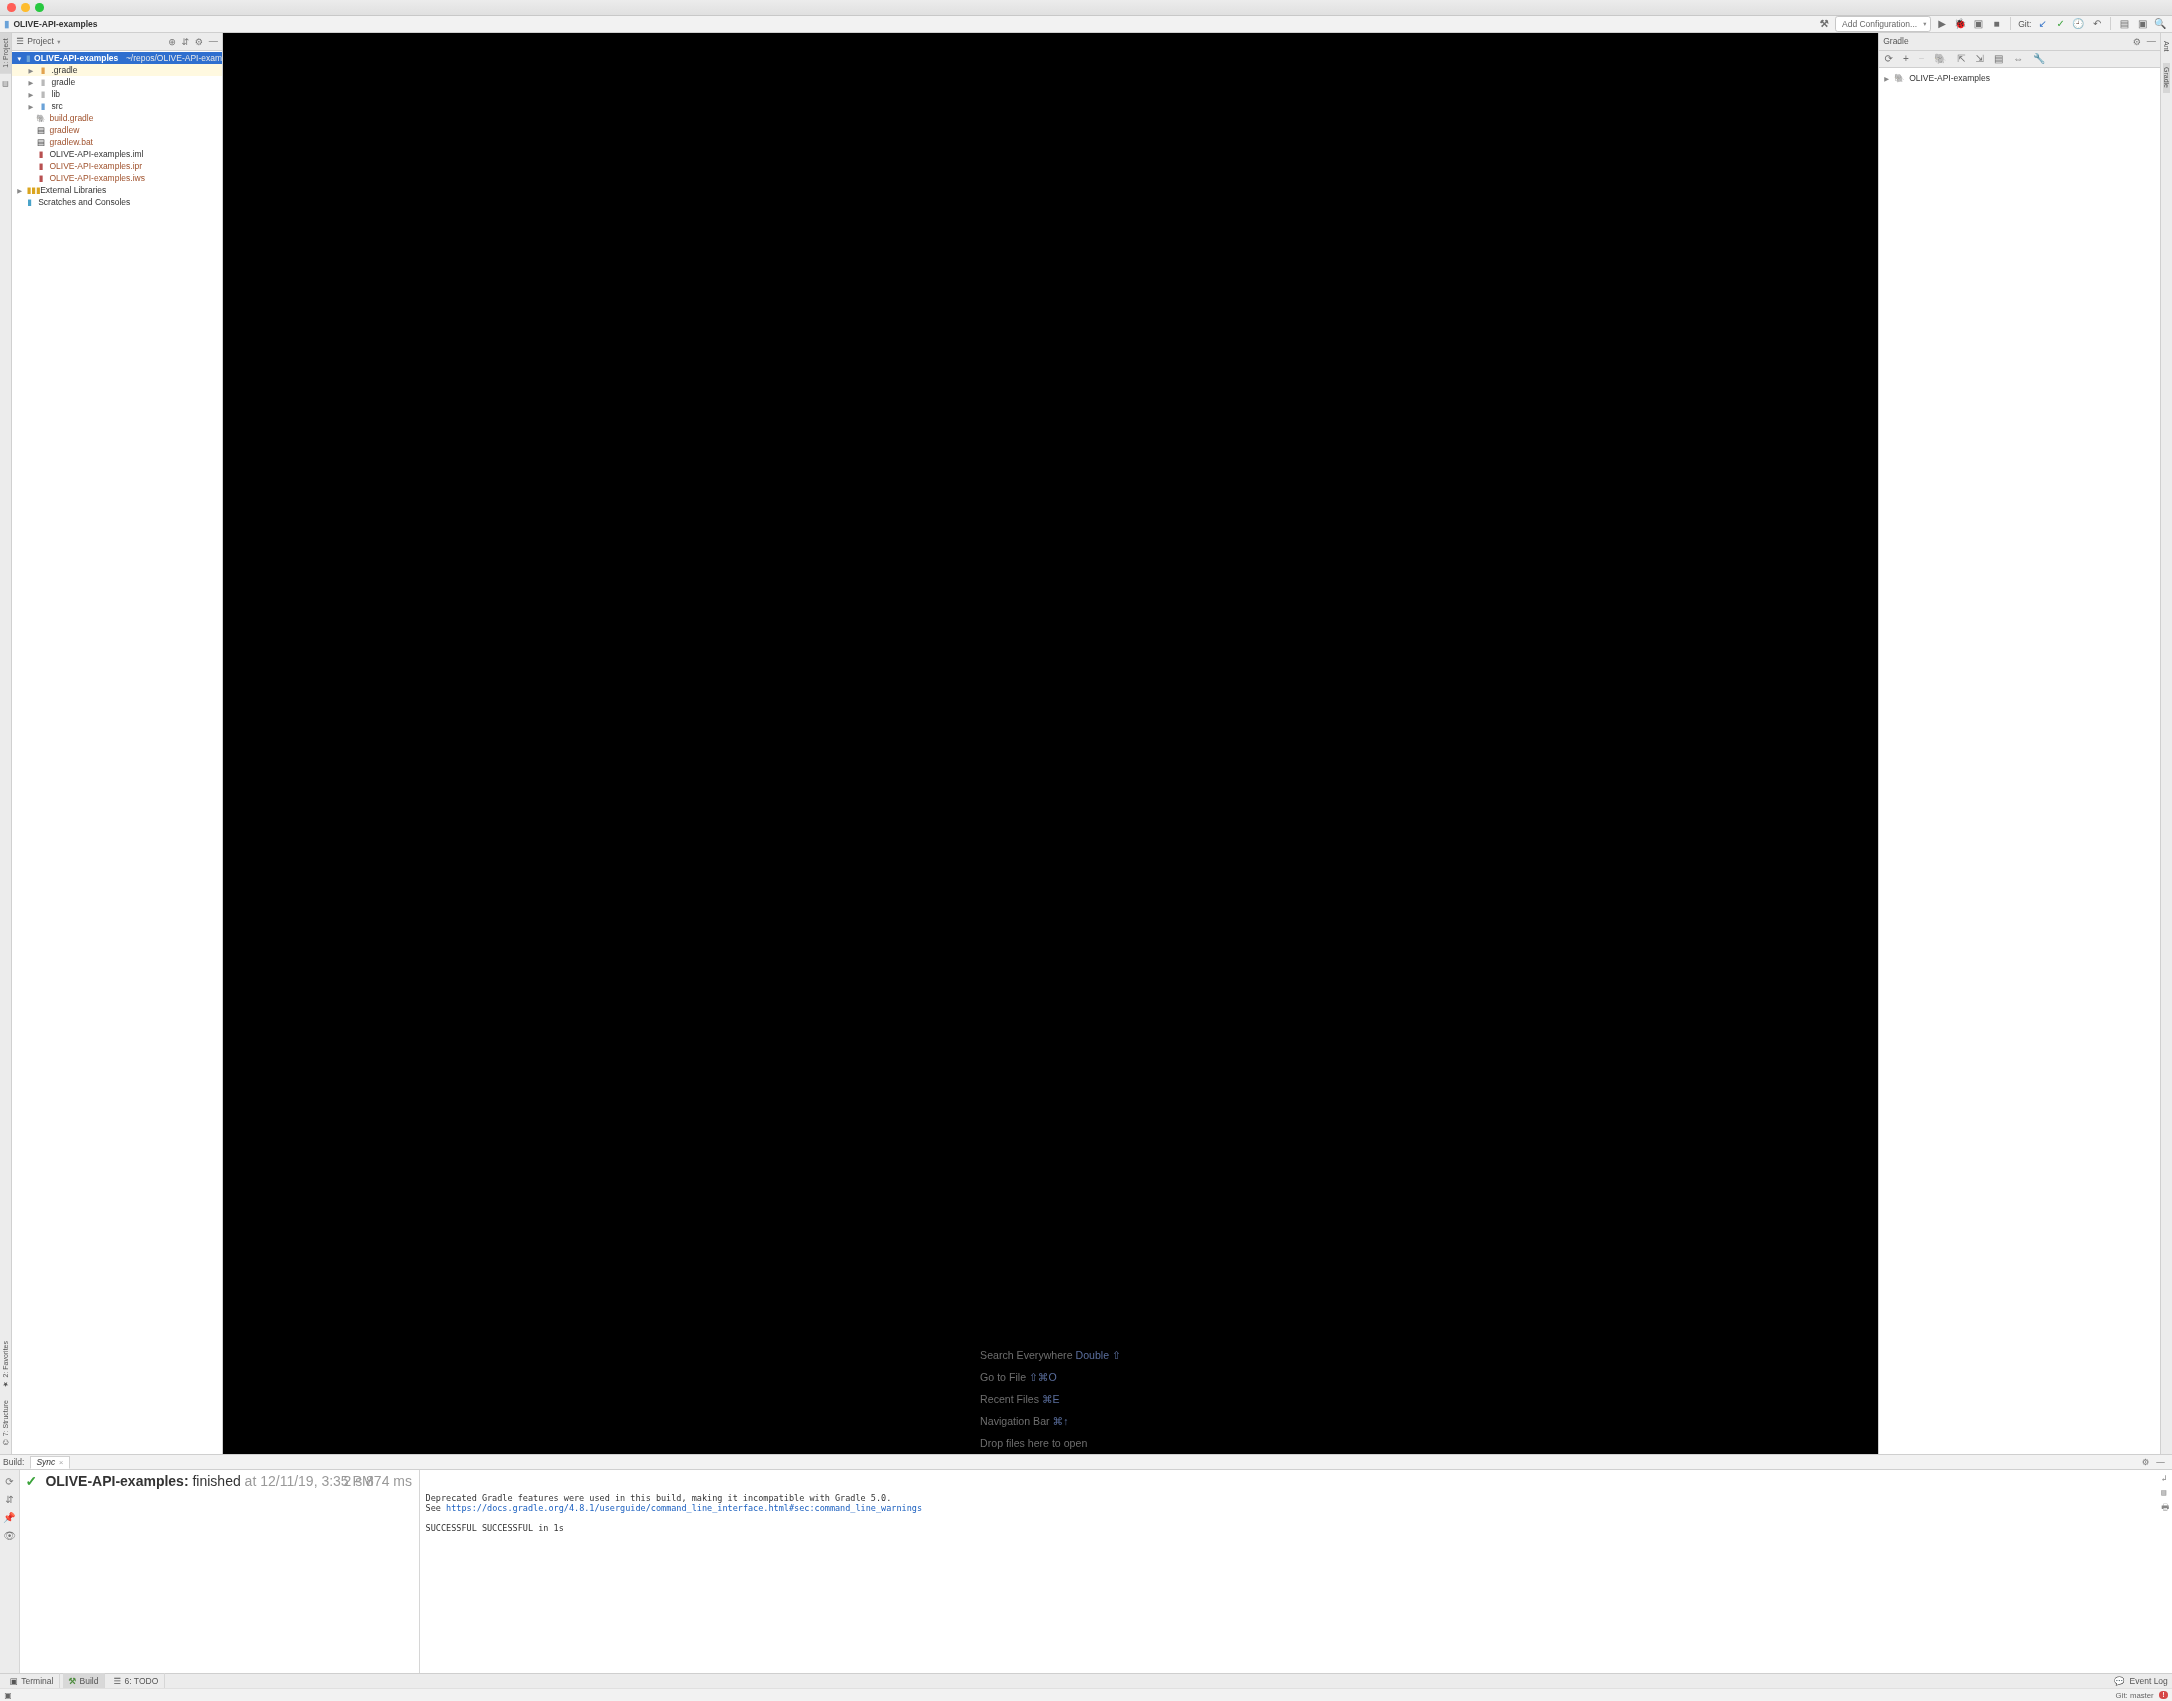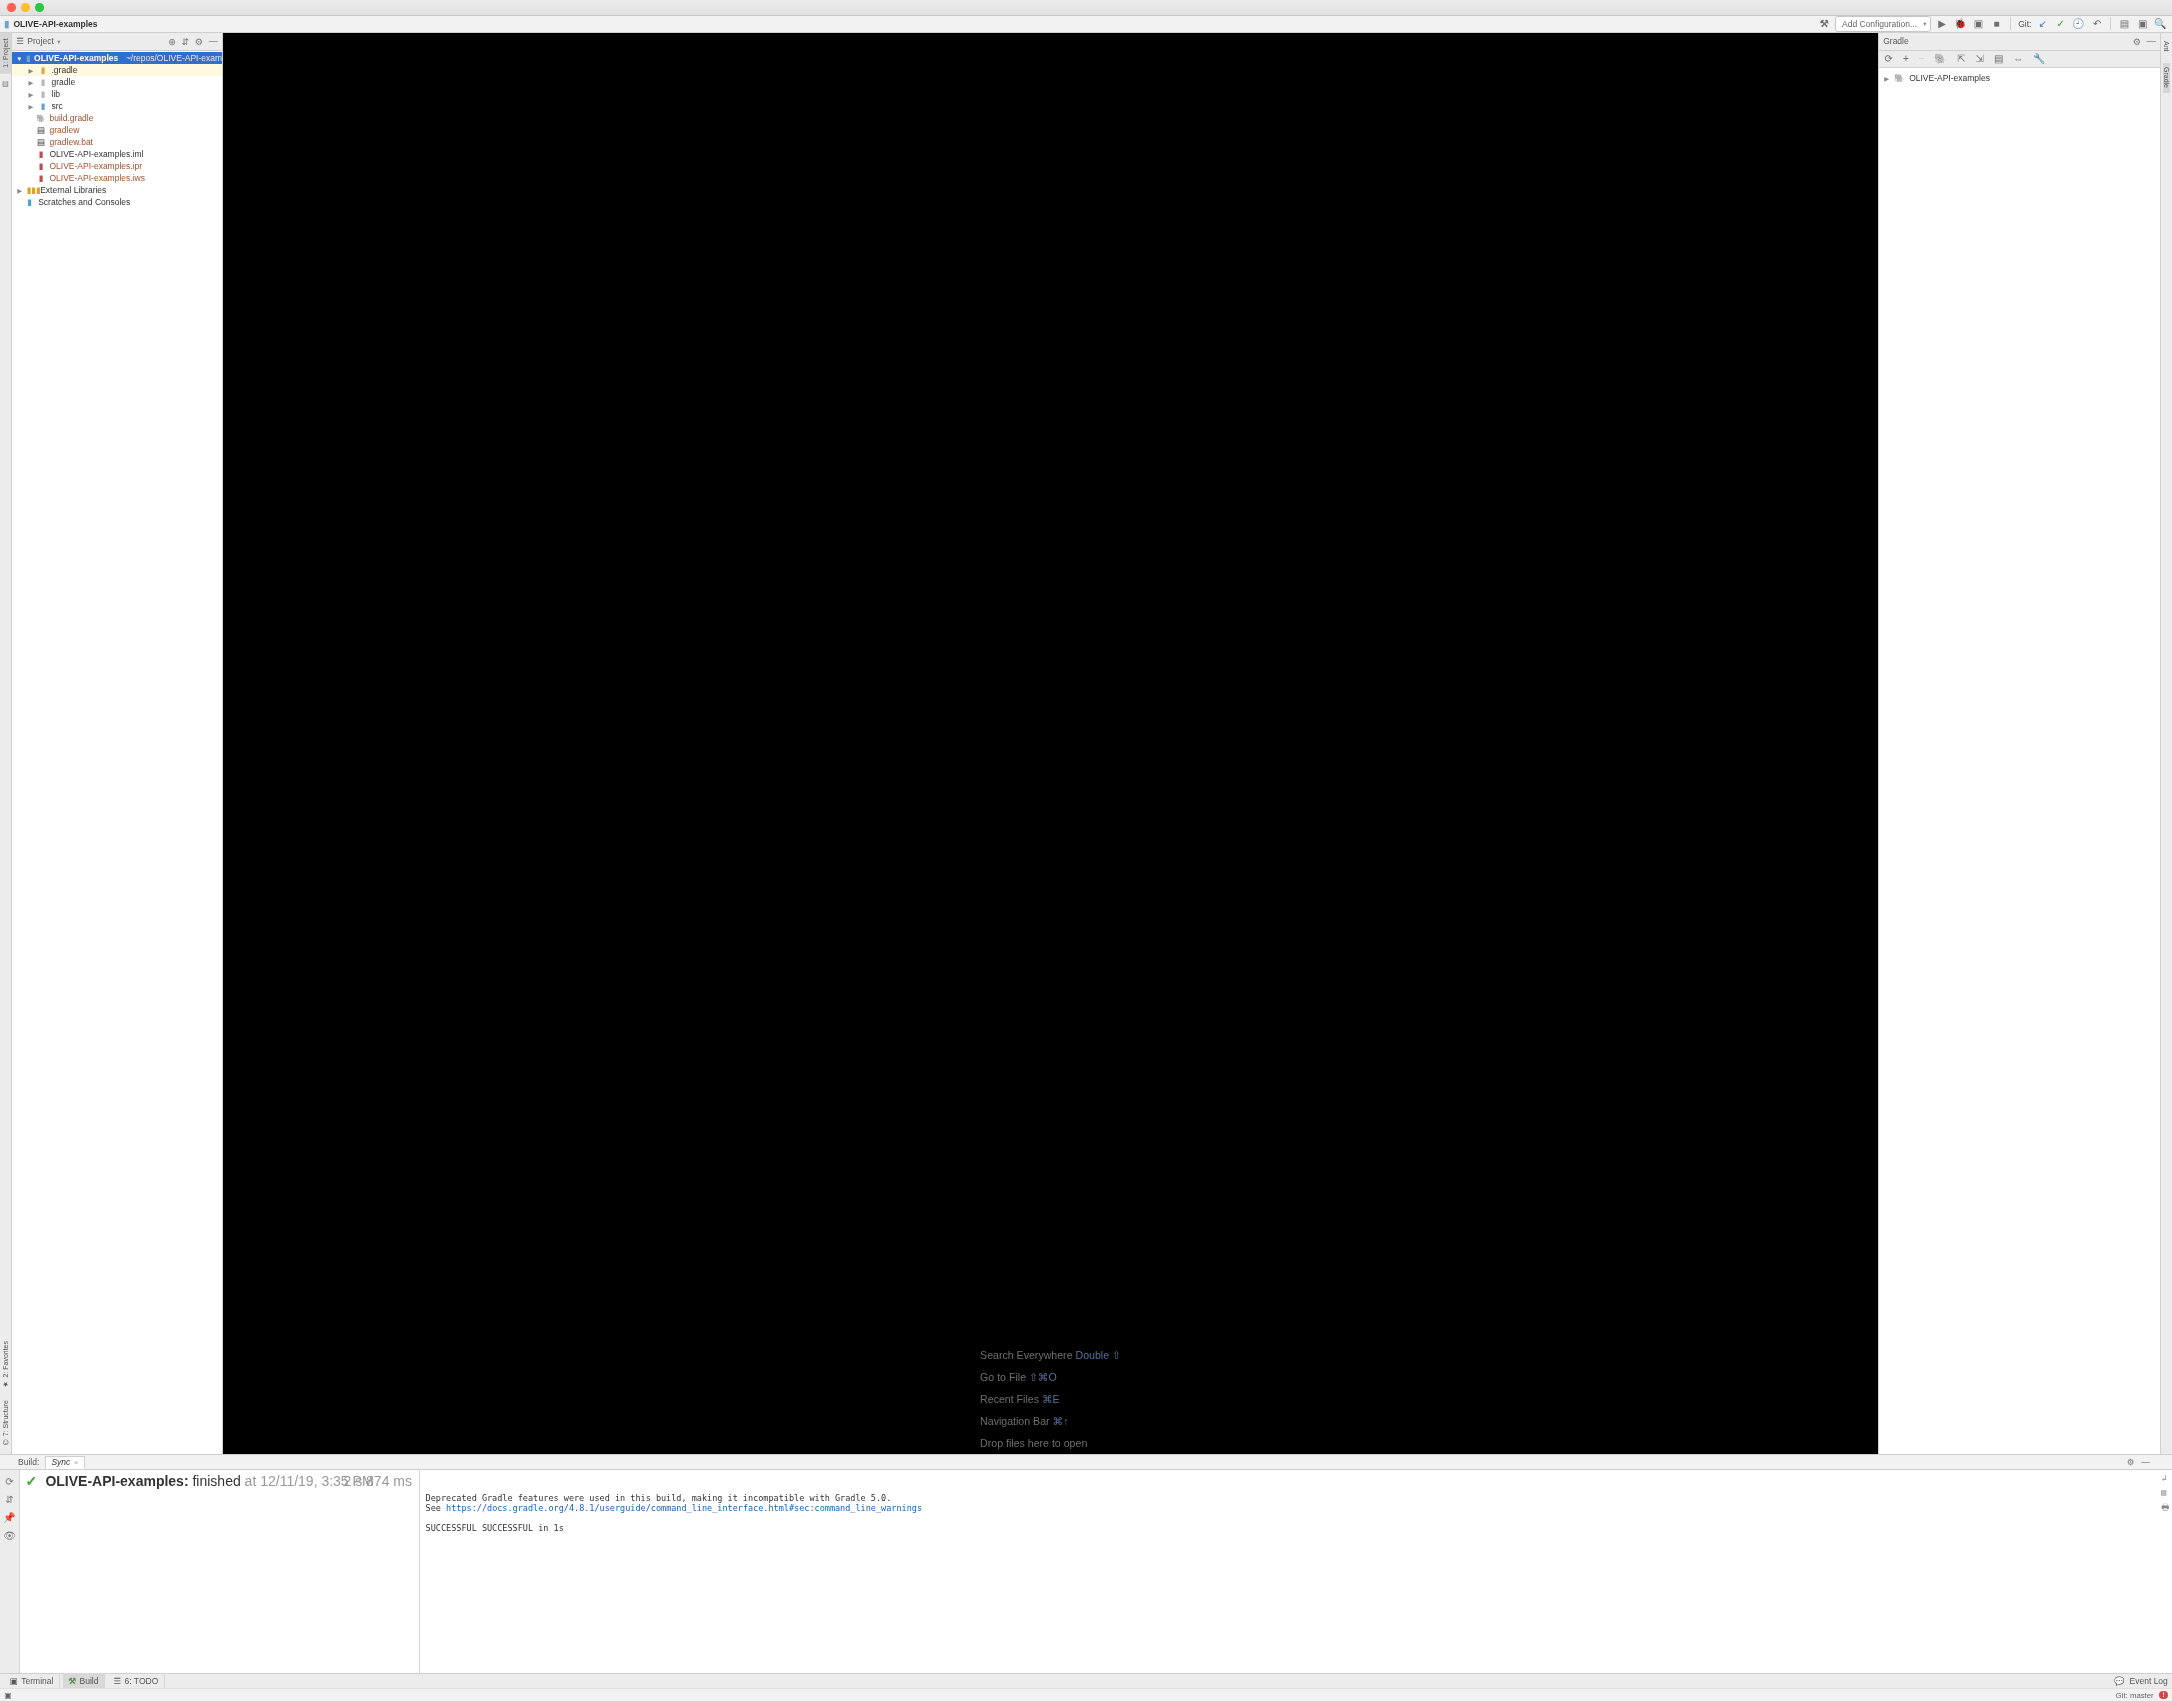--- a/index.html
+++ b/index.html
@@ -120,21 +120,21 @@
   .gradle-row { display:flex; align-items:center; gap:4.2px; font-size:8.5px; height:12px;}
   .gradle-row .arrow { color:#888;}
 
   
   .build-area {
     height:219px; border-top:0.7px solid #cfcfcf; background:#fff;
     display:flex; flex-direction:column;
   }
   .build-tabs {
     height:15.5px; background:#f2f2f2; border-bottom:0.7px solid #cfcfcf;
-    display:flex; align-items:center; padding:0 18px; gap:5.6px; font-size:8.5px;
+    display:flex; align-items:center; padding:0 3px; gap:5.6px; font-size:8.5px;
   }
   .build-tabs-right { margin-left:auto; display:flex; gap:7px; color:#777; padding-right:4.2px;}
   .tab-label { color:#555;}
   .tab-sync { background:#fff; border:0.7px solid #d0d0d0; border-bottom:0.7px solid #fff; padding:0.7px 5.6px; margin-bottom:-0.7px; position:relative;font-style:italic;}
   .tab-sync .close { color:#aaa; padding-left:3.5px; font-size:7.8px;}
   .build-body { flex:1; display:flex; min-height:0;}
   .build-gutter {
     width:20px; background:#ececec; border-right:0.7px solid #d6d6d6;
     display:flex; flex-direction:column; align-items:center; gap:7px; padding-top:5.6px;
     color:#777;

